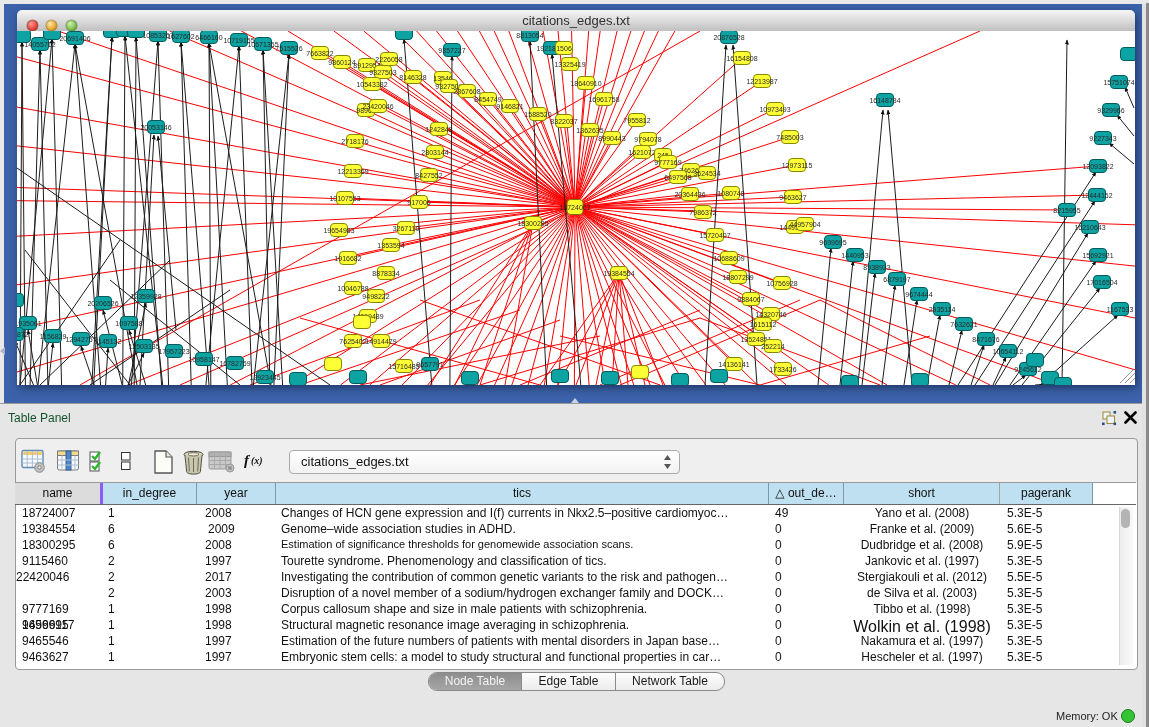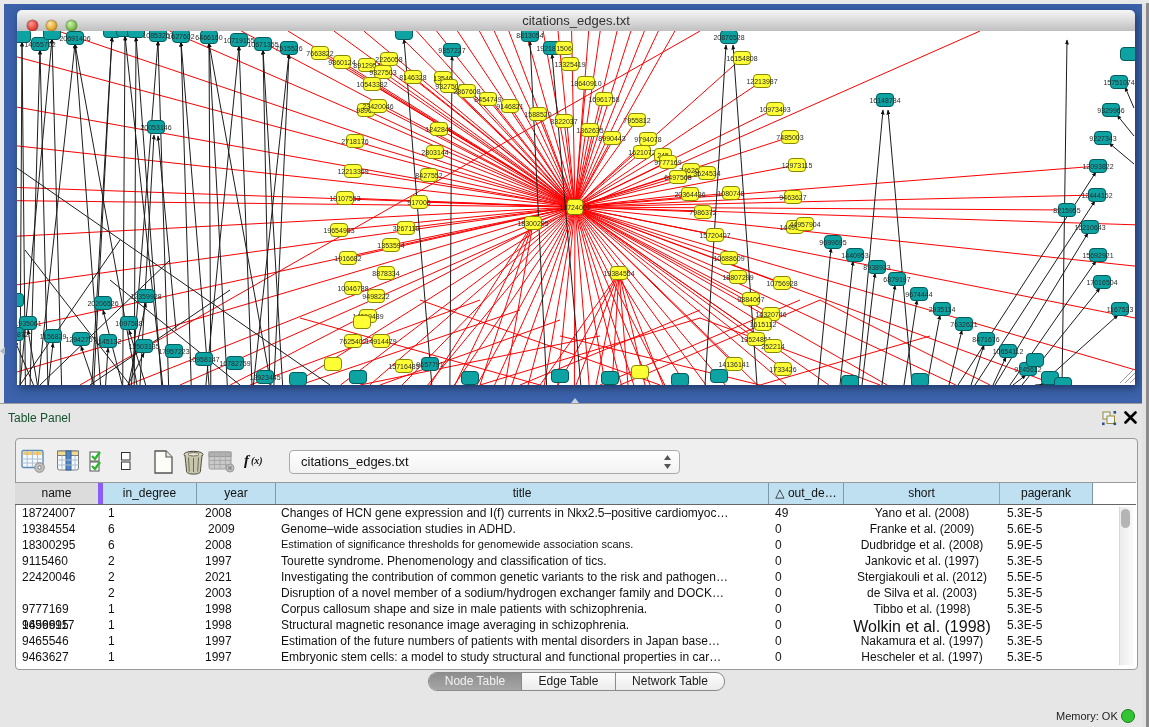--- a/index.html
+++ b/index.html
@@ -598,24 +598,24 @@
 
 <div style="position:absolute;left:289px;top:450px;width:389px;height:22px;background:linear-gradient(#fff,#f2f2f2);border:1px solid #aaa;border-radius:4px;">
   <div style="position:absolute;left:11px;top:3px;font-size:13px;color:#111">citations_edges.txt</div>
   <svg width="9" height="14" viewBox="0 0 9 14" style="position:absolute;right:7px;top:4px">
       <path d="M4.5 0L8 5H1z" fill="#555"></path>
       <path d="M4.5 14L8 9H1z" fill="#555"></path>
     </svg>
 </div>
 
 <div style="position:absolute;left:15px;top:482px;width:1121px;height:1px;background:#9a9a9a"></div>
-<div style="position:absolute;left:15px;top:483px;width:88px;height:21px;background:#dcdcdc;border-right:5px solid #8b5cf6;box-sizing:border-box;text-align:center;line-height:21px;font-size:12px;color:#111">name</div>
+<div style="position:absolute;left:15px;top:483px;width:88px;height:21px;background:#dcdcdc;border-right:3px solid #8b5cf6;box-sizing:border-box;text-align:center;line-height:21px;font-size:12px;color:#111">name</div>
 <div style="position:absolute;left:103px;top:483px;width:94px;height:21px;background:#bfe0f1;border-right:1px solid #7d99a6;box-sizing:border-box;text-align:center;line-height:21px;font-size:12px;color:#111">in_degree</div>
 <div style="position:absolute;left:197px;top:483px;width:79px;height:21px;background:#bfe0f1;border-right:1px solid #7d99a6;box-sizing:border-box;text-align:center;line-height:21px;font-size:12px;color:#111">year</div>
-<div style="position:absolute;left:276px;top:483px;width:493px;height:21px;background:#bfe0f1;border-right:1px solid #7d99a6;box-sizing:border-box;text-align:center;line-height:21px;font-size:12px;color:#111">title</div>
+<div style="position:absolute;left:276px;top:483px;width:493px;height:21px;background:#bfe0f1;border-right:1px solid #7d99a6;box-sizing:border-box;text-align:center;line-height:21px;font-size:12px;color:#111">tics</div>
 <div style="position:absolute;left:769px;top:483px;width:75px;height:21px;background:#bfe0f1;border-right:1px solid #7d99a6;box-sizing:border-box;text-align:center;line-height:21px;font-size:12px;color:#111">△ out_de…</div>
 <div style="position:absolute;left:844px;top:483px;width:156px;height:21px;background:#bfe0f1;border-right:1px solid #a3a3a3;box-sizing:border-box;text-align:center;line-height:21px;font-size:12px;color:#111">short</div>
 <div style="position:absolute;left:1000px;top:483px;width:93px;height:21px;background:#bfe0f1;border-right:1px solid #7d99a6;box-sizing:border-box;text-align:center;line-height:21px;font-size:12px;color:#111">pagerank</div>
 <div style="position:absolute;left:15px;top:504px;width:1121px;height:1px;background:#666"></div>
 <div style="position:absolute;left:22px;top:506px;font-size:12px">18724007</div>
 <div style="position:absolute;left:108px;top:506px;font-size:12px">1</div>
 <div style="position:absolute;left:205px;top:506px;font-size:12px">2008</div>
 <div style="position:absolute;left:281px;top:506px;font-size:12px;white-space:nowrap">Changes of HCN gene expression and I(f) currents in Nkx2.5–positive cardiomyoc…</div>
 <div style="position:absolute;left:775px;top:506px;font-size:12px">49</div>
 <div style="position:absolute;left:844px;top:506px;width:156px;text-align:center;font-size:12px">Yano et al. (2008)</div>
@@ -634,23 +634,23 @@
 <div style="position:absolute;left:775px;top:538px;font-size:12px">0</div>
 <div style="position:absolute;left:844px;top:538px;width:156px;text-align:center;font-size:12px">Dudbridge et al. (2008)</div>
 <div style="position:absolute;left:1007px;top:538px;font-size:12px">5.9E-5</div>
 <div style="position:absolute;left:22px;top:554px;font-size:12px">9115460</div>
 <div style="position:absolute;left:108px;top:554px;font-size:12px">2</div>
 <div style="position:absolute;left:205px;top:554px;font-size:12px">1997</div>
 <div style="position:absolute;left:281px;top:554px;font-size:12px;white-space:nowrap">Tourette syndrome. Phenomenology and classification of tics.</div>
 <div style="position:absolute;left:775px;top:554px;font-size:12px">0</div>
 <div style="position:absolute;left:844px;top:554px;width:156px;text-align:center;font-size:12px">Jankovic et al. (1997)</div>
 <div style="position:absolute;left:1007px;top:554px;font-size:12px">5.3E-5</div>
-<div style="position:absolute;left:22px;top:570px;font-size:12px">22420046</div>
+<div style="position:absolute;left:16px;top:570px;font-size:12px">22420046</div>
 <div style="position:absolute;left:108px;top:570px;font-size:12px">2</div>
-<div style="position:absolute;left:205px;top:570px;font-size:12px">2021</div>
+<div style="position:absolute;left:205px;top:570px;font-size:12px">2017</div>
 <div style="position:absolute;left:281px;top:570px;font-size:12px;white-space:nowrap">Investigating the contribution of common genetic variants to the risk and pathogen…</div>
 <div style="position:absolute;left:775px;top:570px;font-size:12px">0</div>
 <div style="position:absolute;left:844px;top:570px;width:156px;text-align:center;font-size:12px">Stergiakouli et al. (2012)</div>
 <div style="position:absolute;left:1007px;top:570px;font-size:12px">5.5E-5</div>
 <div style="position:absolute;left:22px;top:618px;font-size:12px">14569117</div>
 <div style="position:absolute;left:108px;top:586px;font-size:12px">2</div>
 <div style="position:absolute;left:205px;top:586px;font-size:12px">2003</div>
 <div style="position:absolute;left:281px;top:586px;font-size:12px;white-space:nowrap">Disruption of a novel member of a sodium/hydrogen exchanger family and DOCK…</div>
 <div style="position:absolute;left:775px;top:586px;font-size:12px">0</div>
 <div style="position:absolute;left:844px;top:586px;width:156px;text-align:center;font-size:12px">de Silva et al. (2003)</div>

